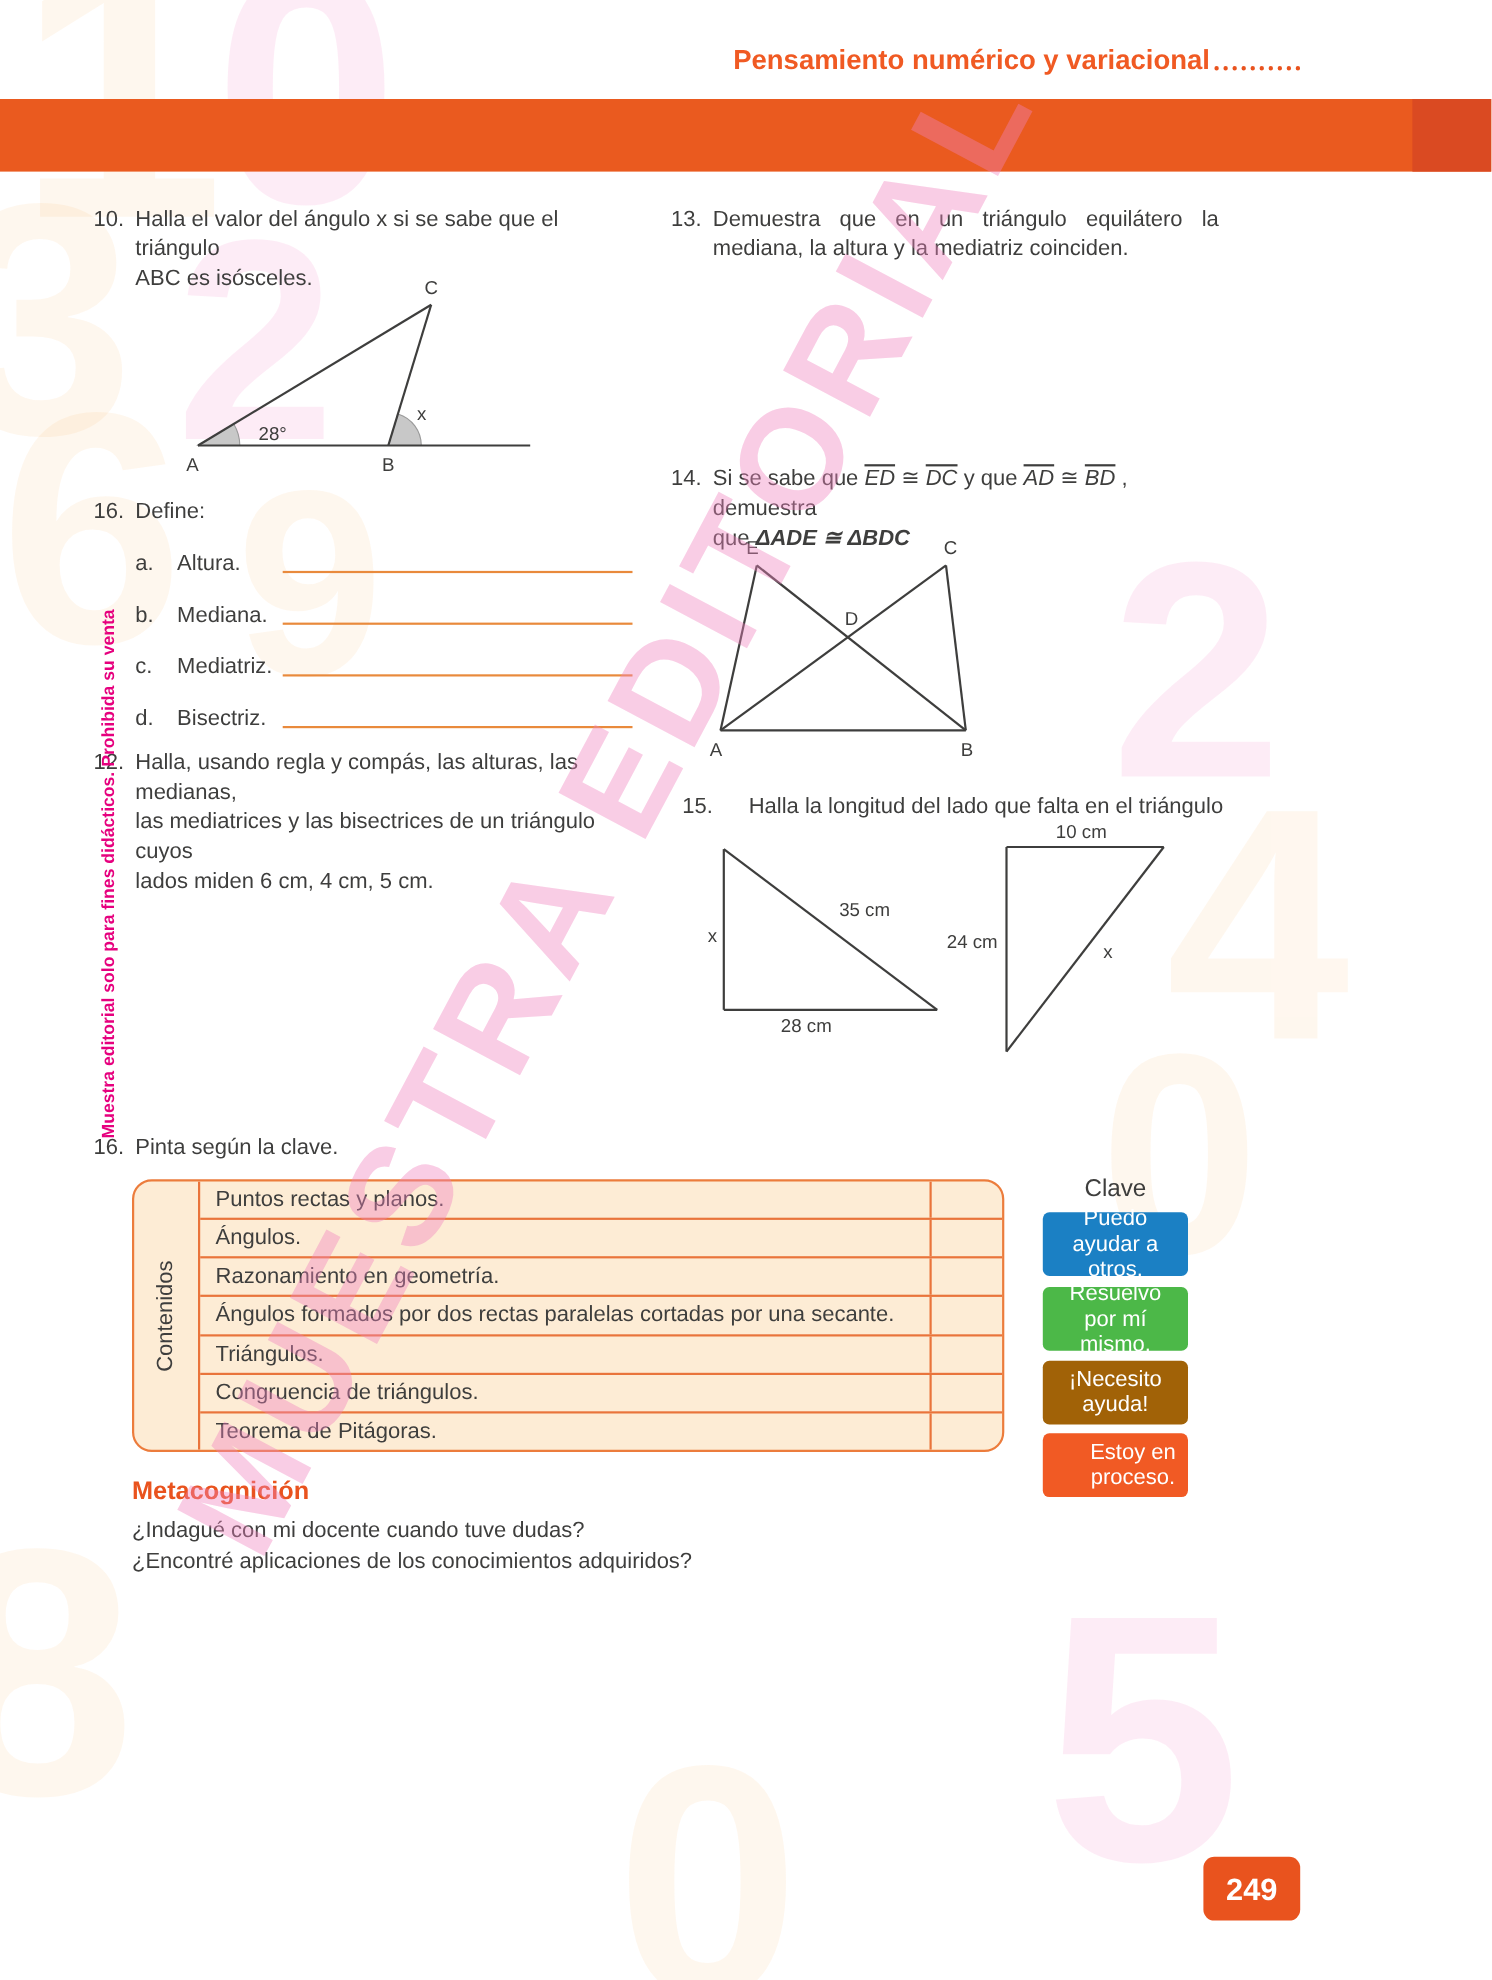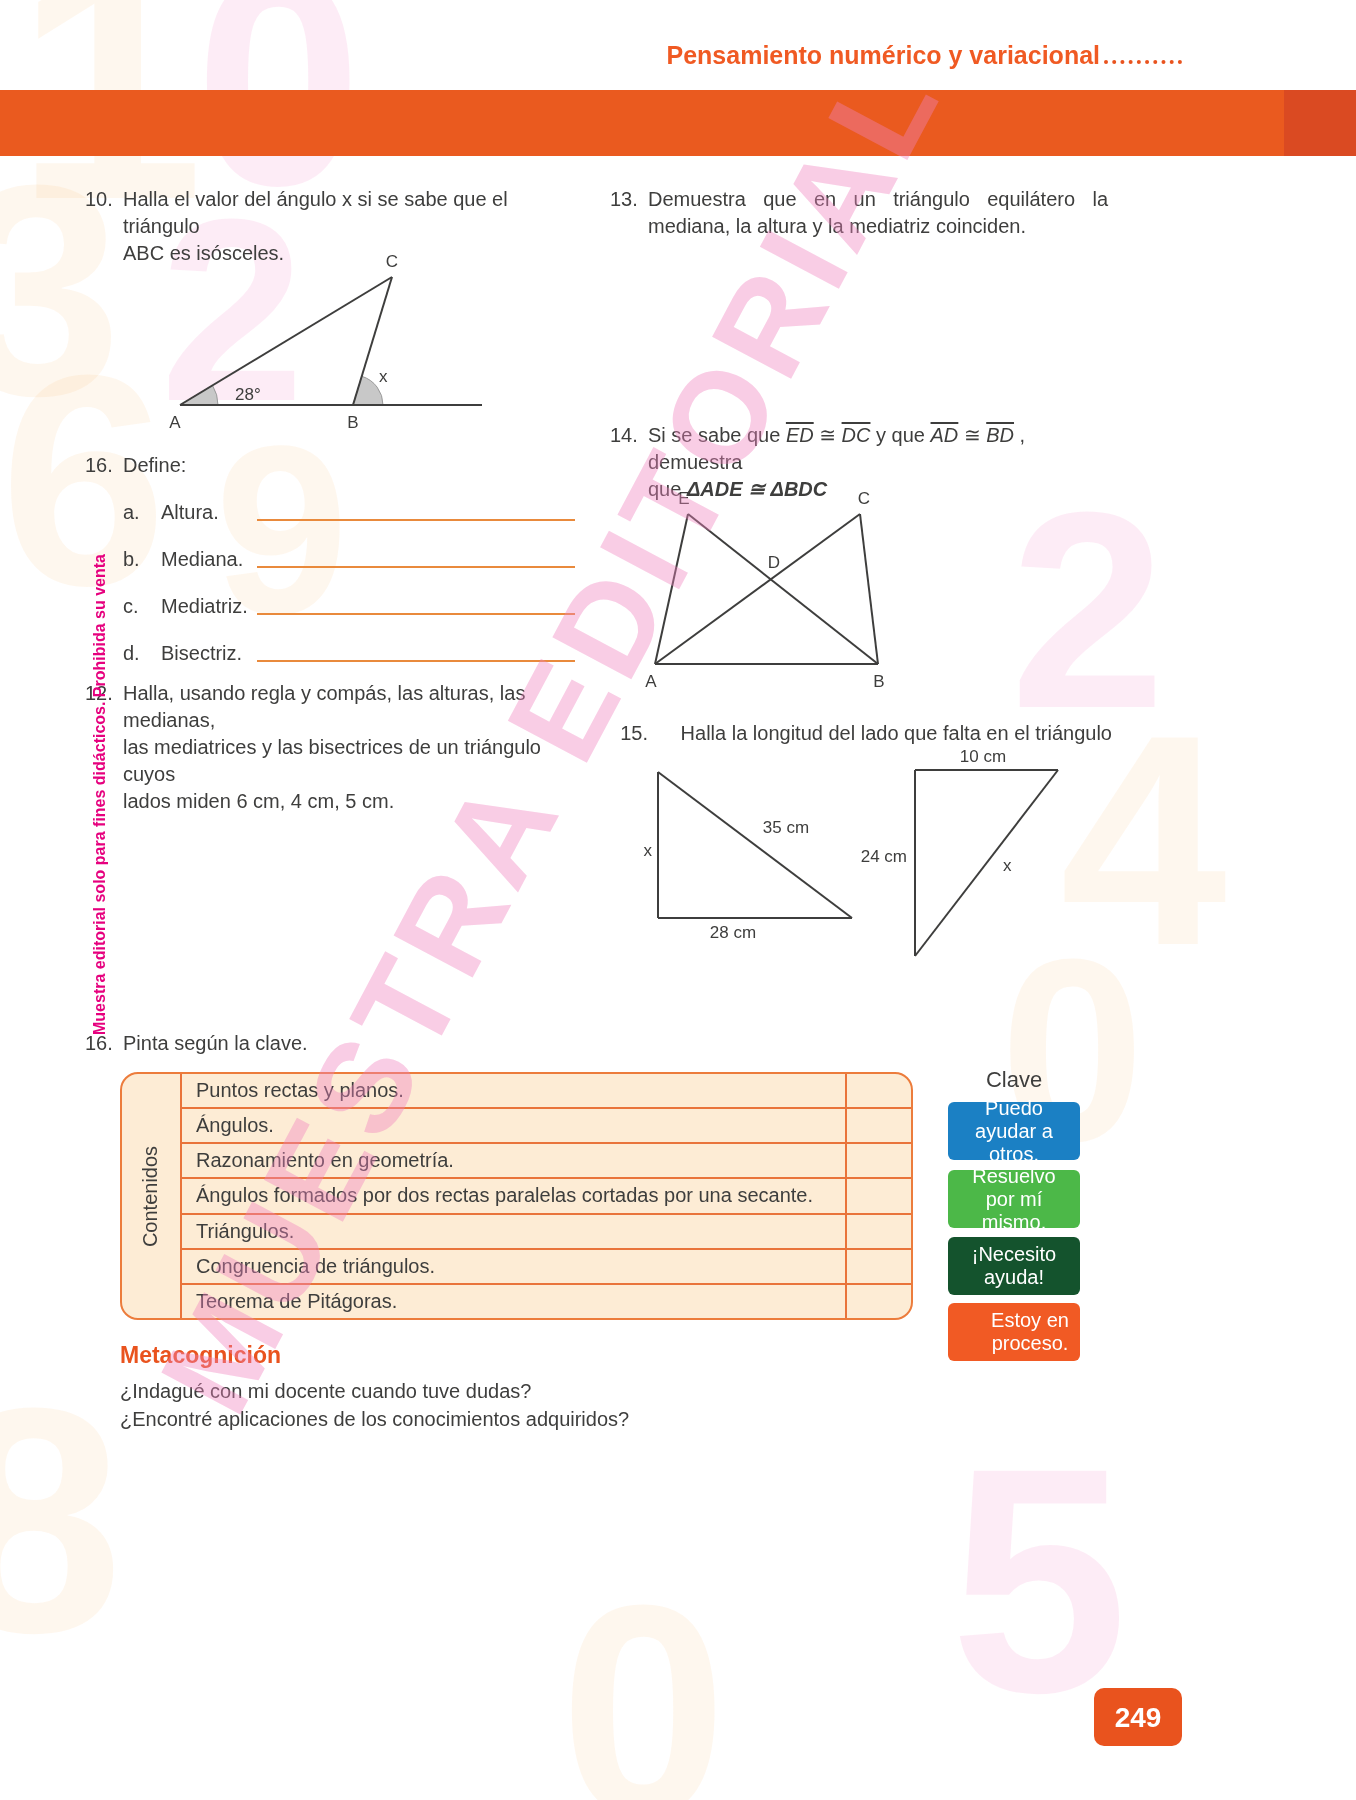--- a/index.html
+++ b/index.html
@@ -305,21 +305,21 @@
     </div>
   </div>
 
   <div class="clave-title">Clave</div>
   <div class="clave-btn cb0" style="background-color: rgb(27, 128, 196);">
     <span>Puedo ayudar a otros.</span>
   </div>
   <div class="clave-btn cb1" style="background-color: rgb(76, 184, 72);">
     <span>Resuelvo por mí mismo.</span>
   </div>
-  <div class="clave-btn cb2" style="background-color: #14532d;">
+  <div class="clave-btn cb2" style="background-color: #a16207;">
     <span>¡Necesito ayuda!</span>
   </div>
   <div class="clave-btn cb3" style="background-color: rgb(241, 90, 36);">
     <span>Estoy en proceso.</span>
   </div>
 
   <div class="meta">
     <div class="meta-title">Metacognición</div>
     <div class="meta-q">¿Indagué con mi docente cuando tuve dudas?</div>
     <div class="meta-q">¿Encontré aplicaciones de los conocimientos adquiridos?</div>

